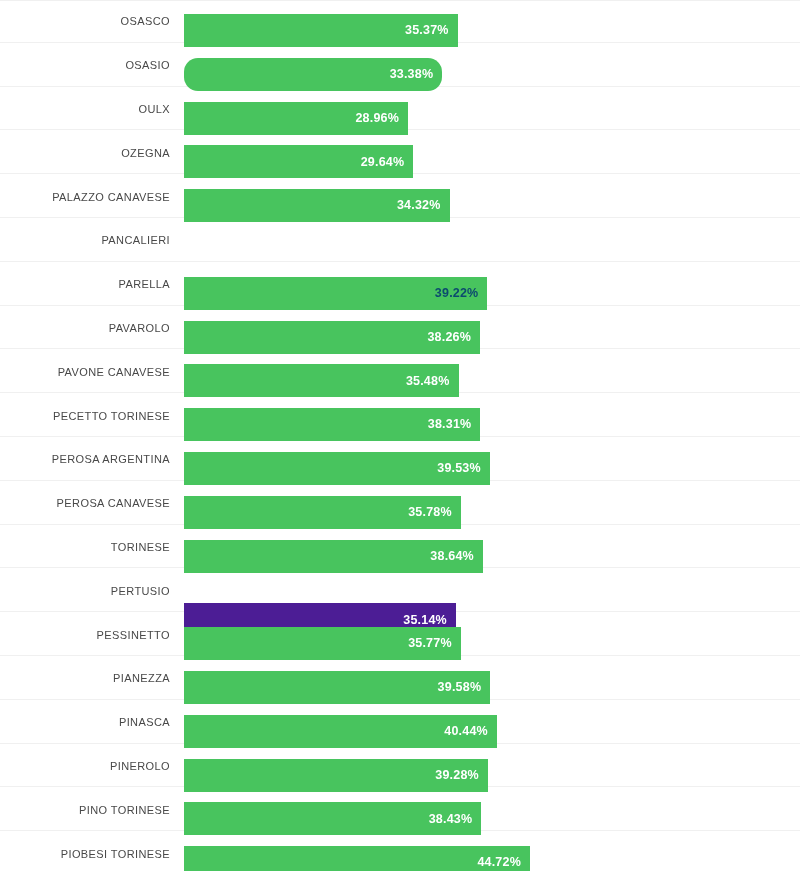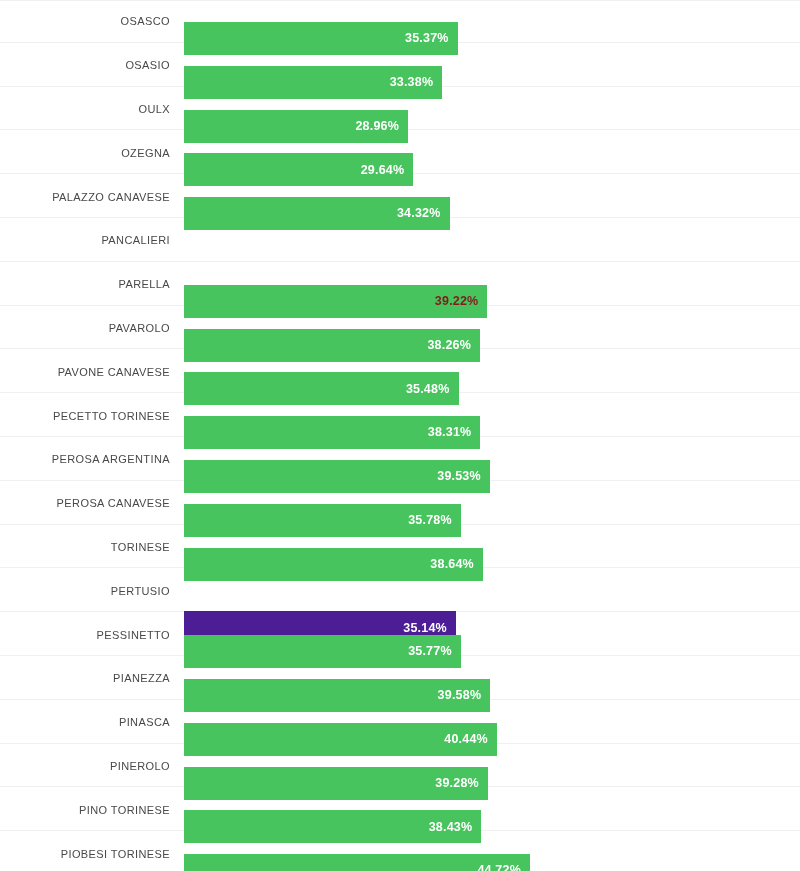--- a/index.html
+++ b/index.html
@@ -69,21 +69,21 @@
 
   .bar-area {
     position: relative;
     flex: 1 1 auto;
     height: 43.8px;
     margin-left: 14px;
   }
 
   .bar {
     position: absolute;
-    top: 22px;
+    top: 14px;
     left: 0;
     height: 33px;
     background: #48c45e;
     display: flex;
     align-items: center;
     justify-content: flex-end;
     box-sizing: border-box;
     padding-right: 9px;
   }
 
@@ -127,21 +127,21 @@
         <div class="cat-label">OSASCO</div>
         <div class="bar-area">
           <div class="bar" style="width: 273.659px; background: rgb(72, 196, 94);">
             <span class="bar-value" style="color: rgb(255, 255, 255);">35.37%</span>
           </div>
         </div>
       </div>
       <div class="row" style="top: 43.8px;">
         <div class="cat-label">OSASIO</div>
         <div class="bar-area">
-          <div class="bar" style="width: 258.262px; background: rgb(72, 196, 94);">
+          <div class="bar" style="width: 258.262px; background: rgb(72, 196, 94); border-radius: 14px;">
             <span class="bar-value" style="color: rgb(255, 255, 255);">33.38%</span>
           </div>
         </div>
       </div>
       <div class="row" style="top: 87.6px;">
         <div class="cat-label">OULX</div>
         <div class="bar-area">
           <div class="bar" style="width: 224.064px; background: rgb(72, 196, 94);">
             <span class="bar-value" style="color: rgb(255, 255, 255);">28.96%</span>
           </div>
@@ -163,21 +163,21 @@
           </div>
         </div>
       </div>
       <div class="row" style="top: 219px;">
         <div class="cat-label">PANCALIERI</div>
       </div>
       <div class="row" style="top: 262.8px;">
         <div class="cat-label">PARELLA</div>
         <div class="bar-area">
           <div class="bar" style="width: 303.446px; background: rgb(72, 196, 94);">
-            <span class="bar-value" style="color: #7f1d1d; text-align: center;">39.22%</span>
+            <span class="bar-value" style="color: #0c4a6e; text-align: center;">39.22%</span>
           </div>
         </div>
       </div>
       <div class="row" style="top: 306.6px;">
         <div class="cat-label">PAVAROLO</div>
         <div class="bar-area">
           <div class="bar" style="width: 296.019px; background: rgb(72, 196, 94);">
             <span class="bar-value" style="color: rgb(255, 255, 255);">38.26%</span>
           </div>
         </div>

